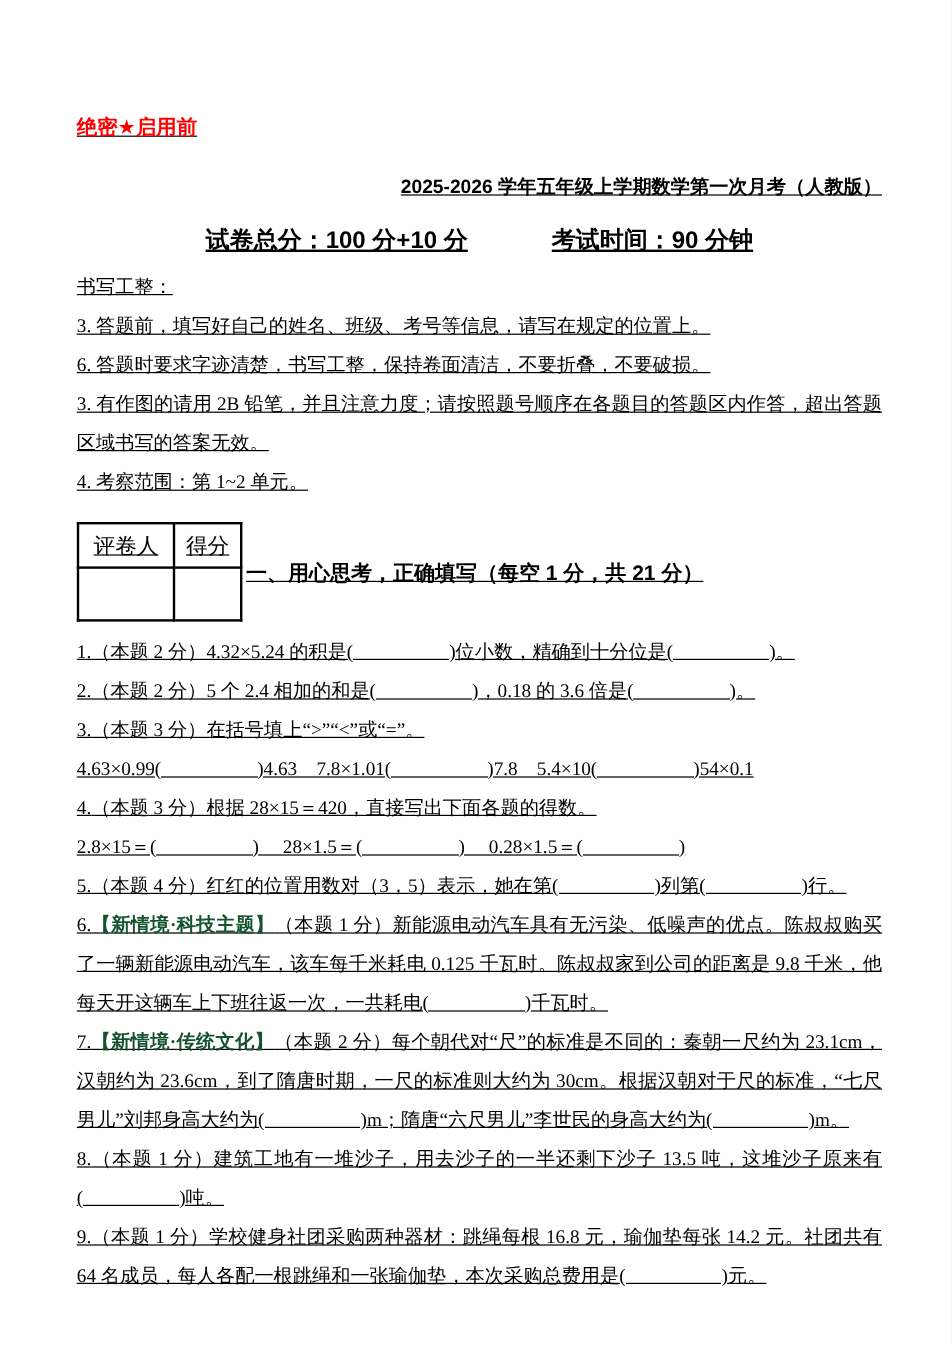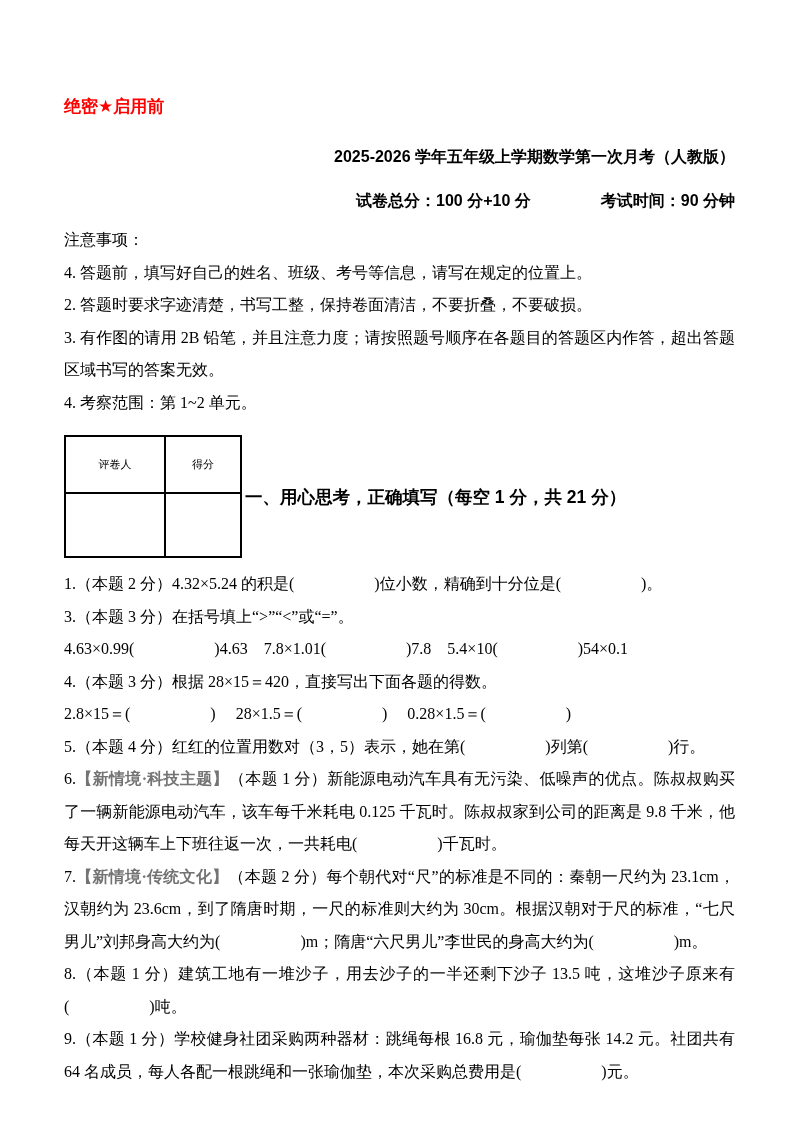--- a/index.html
+++ b/index.html
@@ -8,103 +8,104 @@
     width: 793px;
     height: 1122px;
     margin: 0 auto;
     background: #ffffff;
     box-sizing: border-box;
     padding: 96px 58px 0 64px;
     overflow: hidden;
     font-family: "Liberation Serif", "DejaVu Serif", serif;
     color: #000000;
     font-size: 16px;
+    text-decoration: underline;
   }
   .secret {
     font-family: "Liberation Sans", "DejaVu Sans", sans-serif;
     font-weight: bold;
     font-size: 17px;
     color: #fe0000;
     margin: 0;
     line-height: 22px;
   }
   .title {
     font-family: "Liberation Sans", "DejaVu Sans", sans-serif;
     font-weight: bold;
     font-size: 16px;
     text-align: right;
     margin: 26px 0 0 0;
     line-height: 26px;
   }
   .subtitle {
     display: flex;
-    justify-content: flex-end;
+    justify-content: center;
     gap: 70px;
     font-family: "Liberation Sans", "DejaVu Sans", sans-serif;
     font-weight: bold;
-    font-size: 16px;
+    font-size: 20px;
     margin-top: 20px;
     line-height: 22px;
   }
   .notices { margin-top: 12px; }
   .notices p {
     margin: 0;
     line-height: 32.5px;
     text-align: justify;
   }
   .grading-row {
     display: flex;
     align-items: center;
     margin-top: 16px;
   }
   table.grader { border-collapse: collapse; }
   table.grader td {
     border: 2px solid #000000;
     text-align: center;
-    font-size: 11px;
-    padding: 12px;
+    font-size: 18px;
+    padding: 2px;
   }
   td.gh { width: 74px; height: 31px; }
   td.sh { width: 50px; height: 31px; border-radius: 12px; }
   td.gb { height: 38px; }
   .sec-heading {
     font-family: "Liberation Sans", "DejaVu Sans", sans-serif;
     font-weight: bold;
     font-size: 17.5px;
     margin-left: 3px;
   }
   .questions { margin-top: 10px; }
   .q {
     margin: 0;
     line-height: 32.5px;
     text-align: justify;
   }
   .tag {
-    color: #737373;
+    color: #14532d;
     font-weight: bold;
   }
 </style>
 </head>
 <body>
 
 <div class="page">
 
   <p class="secret">绝密★启用前</p>
 
   <h1 class="title">2025-2026 学年五年级上学期数学第一次月考（人教版）</h1>
 
   <div class="subtitle">
     <span>试卷总分：100 分+10 分</span>
     <span>考试时间：90 分钟</span>
   </div>
 
   <div class="notices">
-    <p>注意事项：</p>
-    <p>4. 答题前，填写好自己的姓名、班级、考号等信息，请写在规定的位置上。</p>
-    <p>2. 答题时要求字迹清楚，书写工整，保持卷面清洁，不要折叠，不要破损。</p>
+    <p>书写工整：</p>
+    <p>3. 答题前，填写好自己的姓名、班级、考号等信息，请写在规定的位置上。</p>
+    <p>6. 答题时要求字迹清楚，书写工整，保持卷面清洁，不要折叠，不要破损。</p>
     <p>3. 有作图的请用 2B 铅笔，并且注意力度；请按照题号顺序在各题目的答题区内作答，超出答题区域书写的答案无效。</p>
     <p>4. 考察范围：第 1~2 单元。</p>
   </div>
 
   <div class="grading-row">
     <table class="grader">
       <tbody>
         <tr>
           <td class="gh">评卷人</td>
           <td class="sh">得分</td>
@@ -115,20 +116,21 @@
         </tr>
       </tbody>
     </table>
     <div class="sec-heading">一、用心思考，正确填写（每空 1 分，共 21 分）</div>
   </div>
 
   <div class="questions">
 
     <p class="q"><span>1.</span><span class="tag"></span><span>（本题 2 分）4.32×5.24 的积是(　　　　　)位小数，精确到十分位是(　　　　　)。</span></p>
 
+    <p class="q"><span>2.</span><span class="tag"></span><span>（本题 2 分）5 个 2.4 相加的和是(　　　　　)，0.18 的 3.6 倍是(　　　　　)。</span></p>
 
     <p class="q"><span>3.</span><span class="tag"></span><span>（本题 3 分）在括号填上“&gt;”“&lt;”或“=”。</span></p>
     <p class="q">4.63×0.99(　　　　　)4.63　7.8×1.01(　　　　　)7.8　5.4×10(　　　　　)54×0.1</p>
 
     <p class="q"><span>4.</span><span class="tag"></span><span>（本题 3 分）根据 28×15＝420，直接写出下面各题的得数。</span></p>
     <p class="q">2.8×15＝(　　　　　)　 28×1.5＝(　　　　　)　 0.28×1.5＝(　　　　　)</p>
 
     <p class="q"><span>5.</span><span class="tag"></span><span>（本题 4 分）红红的位置用数对（3，5）表示，她在第(　　　　　)列第(　　　　　)行。</span></p>
 
     <p class="q"><span>6.</span><span class="tag">【新情境·科技主题】</span><span>（本题 1 分）新能源电动汽车具有无污染、低噪声的优点。陈叔叔购买了一辆新能源电动汽车，该车每千米耗电 0.125 千瓦时。陈叔叔家到公司的距离是 9.8 千米，他每天开这辆车上下班往返一次，一共耗电(　　　　　)千瓦时。</span></p>

